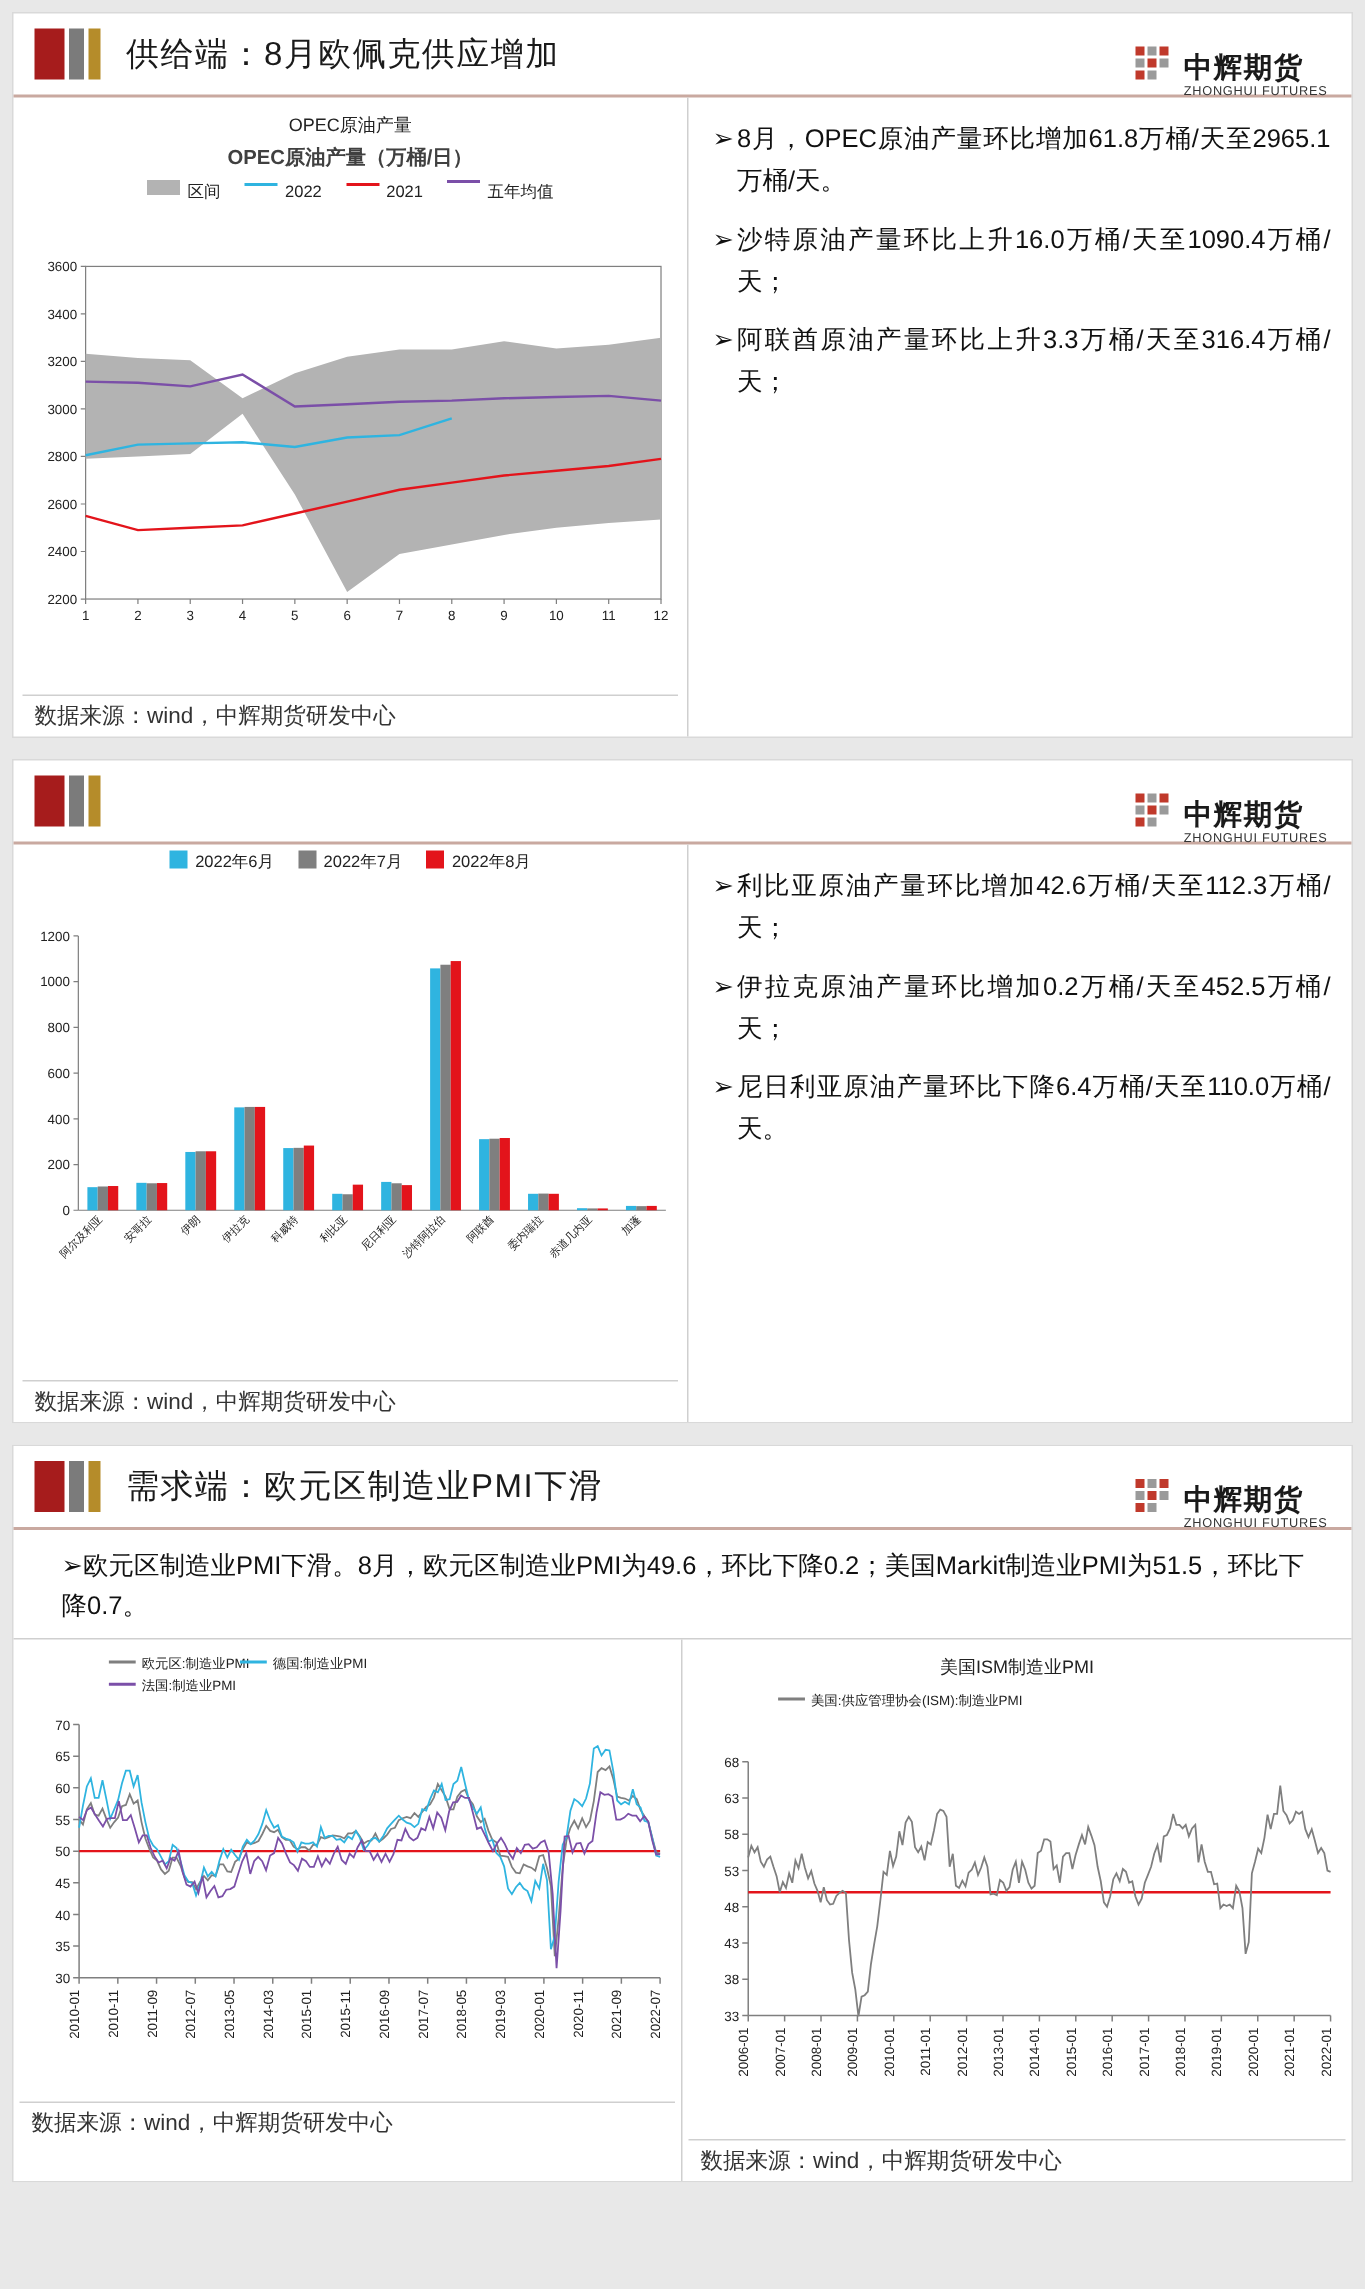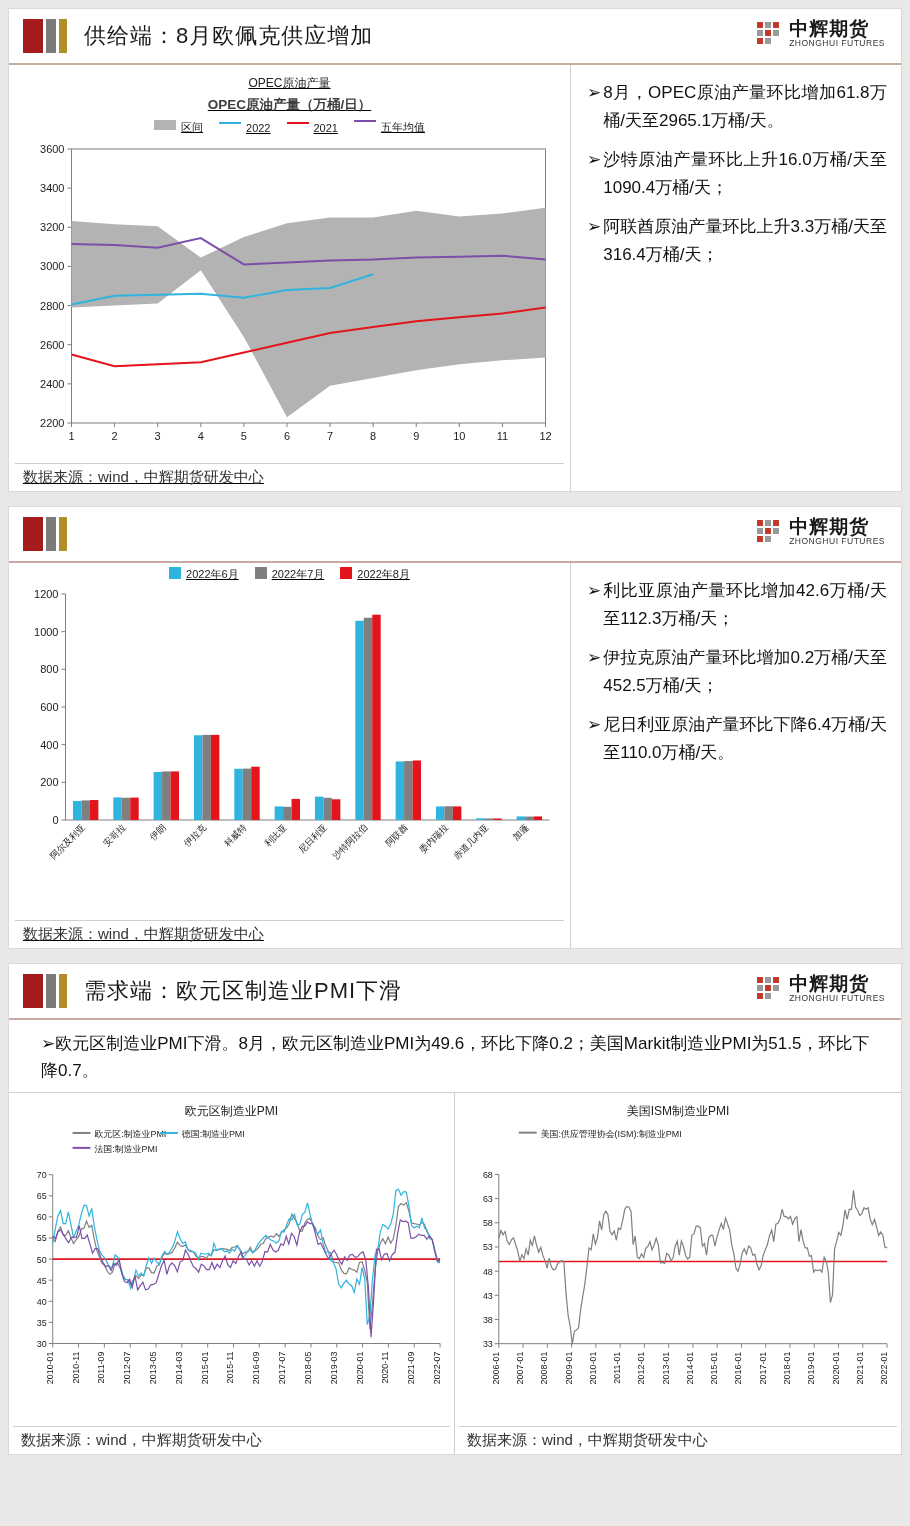--- a/index.html
+++ b/index.html
@@ -47,32 +47,31 @@
     position: absolute;
     right: 16px; top: 10px;
     display: flex; align-items: center;
   }
   .logo-mark { display:flex; flex-wrap: wrap; width: 26px; margin-right: 7px; }
   .logo-mark i {
     display:block; width: 6px; height: 6px; margin: 1px;
     background: #c0392b;
   }
   .logo-mark i.g { background: #9a9a9a; }
-  .logo-text { line-height: 1.05; }
+  .logo-text { line-height: 1.05; margin-top: 17px; }
   .logo-cn { font-size: 19px; font-weight: bold; color: #1a1a1a; letter-spacing: 1px;}
   .logo-en { font-size: 8.5px; color: #333; letter-spacing: .5px; }
 
   
   .slide-body { display: flex; }
   .chart-col {
-    width: 562px;
+    width: 450px;
     border-right: 1px solid #cfcfcf;
     padding: 4px 6px 0 6px;
     position: relative;
-    text-decoration: underline;
   }
   .text-col {
     flex: 1;
     padding: 14px 14px 10px 16px;
   }
   .panel-caption {
     text-align: center;
     font-size: 12px;
     color: #222;
     margin: 6px 0 2px 0;
@@ -400,21 +399,20 @@
         </div>
       </div>
     </div>
 
     <div class="s3-note">
       <span>➢</span><span>欧元区制造业PMI下滑。8月，欧元区制造业PMI为49.6，环比下降0.2；美国Markit制造业PMI为51.5，环比下降0.7。</span>
     </div>
 
     <div class="s3-charts">
       <div class="s3-half left">
-        <div class="panel-caption">欧元区制造业PMI</div>
         <div class="svgwrap">
           <svg id="chart3" viewBox="0 0 440 300" width="100%" height="300">
               <line x1="60" y1="10" x2="78" y2="10" stroke="#7f7f7f" stroke-width="2"></line>
               <text x="82" y="14" class="axis-txt-sm">欧元区:制造业PMI</text>
               <line x1="148" y1="10" x2="166" y2="10" stroke="#2fb4e0" stroke-width="2"></line>
               <text x="170" y="14" class="axis-txt-sm">德国:制造业PMI</text>
               <line x1="60" y1="25" x2="78" y2="25" stroke="#7b4fa8" stroke-width="2"></line>
               <text x="82" y="29" class="axis-txt-sm">法国:制造业PMI</text>
               <line x1="40" y1="52" x2="40" y2="222" stroke="#7f7f7f"></line>
               <line x1="40" y1="222" x2="430" y2="222" stroke="#7f7f7f"></line>

